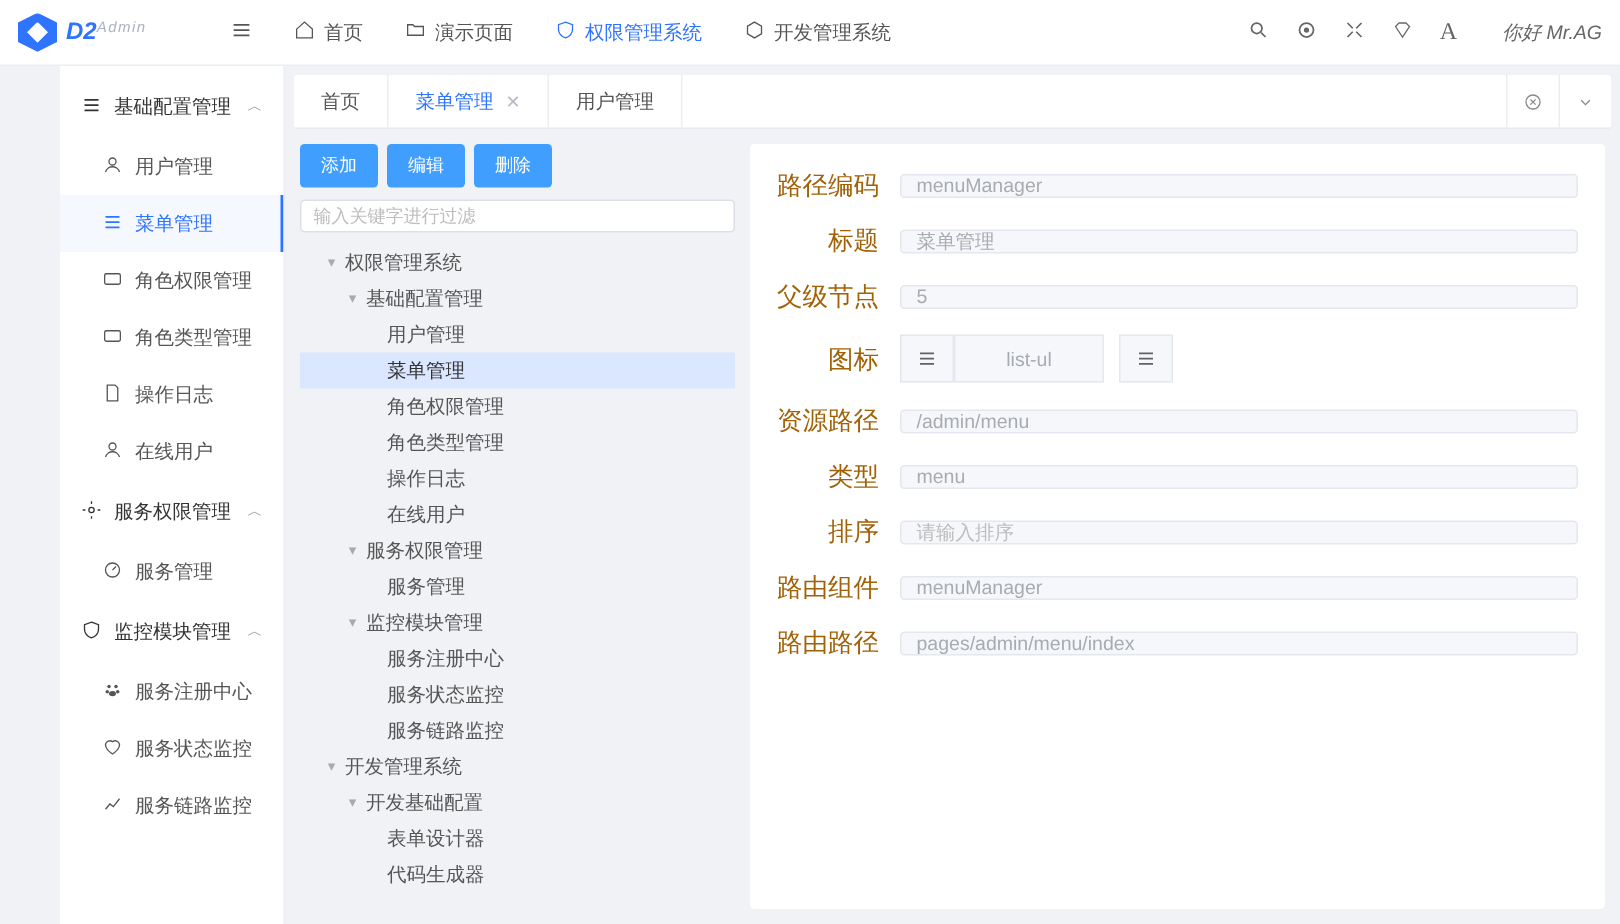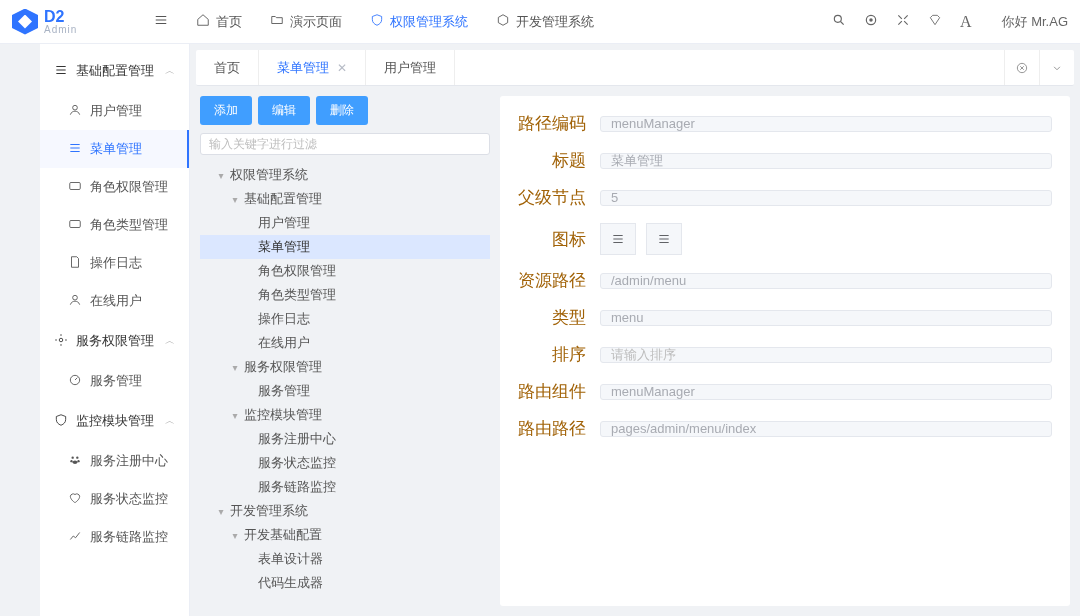--- a/index.html
+++ b/index.html
@@ -2,31 +2,31 @@
 <html><head>
 <meta charset="utf-8">
 <style>
 *{margin:0;padding:0;box-sizing:border-box;font-family:"Helvetica Neue",Helvetica,"PingFang SC","Microsoft YaHei",sans-serif;}
 body{background:#f0f2f5;color:#606266;font-size:13px;overflow:hidden;}
 .app{display:flex;flex-direction:column;width:1080px;height:616px;}
 .topbar{height:44px;background:#fff;display:flex;align-items:center;padding:0 12px;border-bottom:1px solid #ebeef5;}
 .logo{display:flex;align-items:center;gap:6px;width:128px;}
 .logo-badge{width:26px;height:26px;background:#2f74ff;clip-path:polygon(50% 0,100% 25%,100% 75%,50% 100%,0 75%,0 25%);position:relative;}
 .logo-badge:after{content:"";position:absolute;top:6px;left:6px;width:14px;height:14px;background:#fff;clip-path:polygon(50% 0,100% 50%,50% 100%,0 50%);}
-.logo-text{display:flex;flex-direction:column;line-height:1;}
+.logo-text{display:flex;line-height:1;font-style:italic;}
 .logo-text .d2{color:#2f74ff;font-size:16px;font-weight:600;}
 .logo-text .admin{color:#a9b3c4;font-size:10px;letter-spacing:1px;}
 .menu-toggle{margin:0 14px;color:#555;}
 .topnav{display:flex;align-items:center;gap:0;}
 .topnav-item{display:flex;align-items:center;gap:6px;padding:0 14px;height:44px;color:#555;cursor:pointer;}
 .topnav-item.active{color:#2f74ff;}
 .spacer{flex:1;}
 .topicons{display:flex;align-items:center;gap:18px;color:#666;}
 .topicons span{cursor:pointer;}
-.hello{margin-left:12px;font-size:13px;}
+.hello{margin-left:12px;font-size:13px;font-style:italic;}
 .body{flex:1;display:flex;overflow:hidden;margin-left:40px;}
 .sidebar{width:150px;background:#fff;border-right:1px solid #ebeef5;overflow-y:auto;padding-top:6px;}
 .side-group{display:flex;align-items:center;justify-content:space-between;padding:12px 14px;color:#333;font-size:13px;cursor:pointer;}
 .side-group .ttl{display:flex;align-items:center;gap:8px;}
 .side-item{display:flex;align-items:center;gap:8px;padding:10px 14px 10px 28px;color:#555;font-size:13px;cursor:pointer;}
 .side-item.active{color:#2f74ff;background:#f6f8ff;border-right:2px solid #2f74ff;}
 .chev{font-size:10px;color:#999;}
 .main{flex:1;display:flex;flex-direction:column;overflow:hidden;background:#f0f2f5;}
 .tabsbar{height:36px;background:#fff;display:flex;align-items:stretch;border-bottom:1px solid #e4e7ed;margin:6px 6px 0 6px;border-radius:2px;}
 .tabsbar .tab{display:flex;align-items:center;padding:0 18px;font-size:13px;color:#555;border-right:1px solid #eee;cursor:pointer;}
@@ -345,20 +345,21 @@
               <div class="inp">5</div>
             </div>
           <div class="fld">
               <label>图标</label>
             <div class="icon-group">
               <div class="seg btn-seg">
                   <svg class="icon-svg" viewBox="0 0 24 24">
                     <path d="M4 6h16M4 12h16M4 18h16" stroke="currentColor" stroke-width="2"></path>
                   </svg>
                 </div>
+              <div class="seg val">list-ul</div>
               <div style="width:10px"></div>
               <div class="seg btn-seg">
                   <svg class="icon-svg" viewBox="0 0 24 24">
                     <path d="M4 6h16M4 12h16M4 18h16" stroke="currentColor" stroke-width="2"></path>
                   </svg>
                 </div>
             </div>
           </div>
           <div class="fld">
               <label>资源路径</label>

